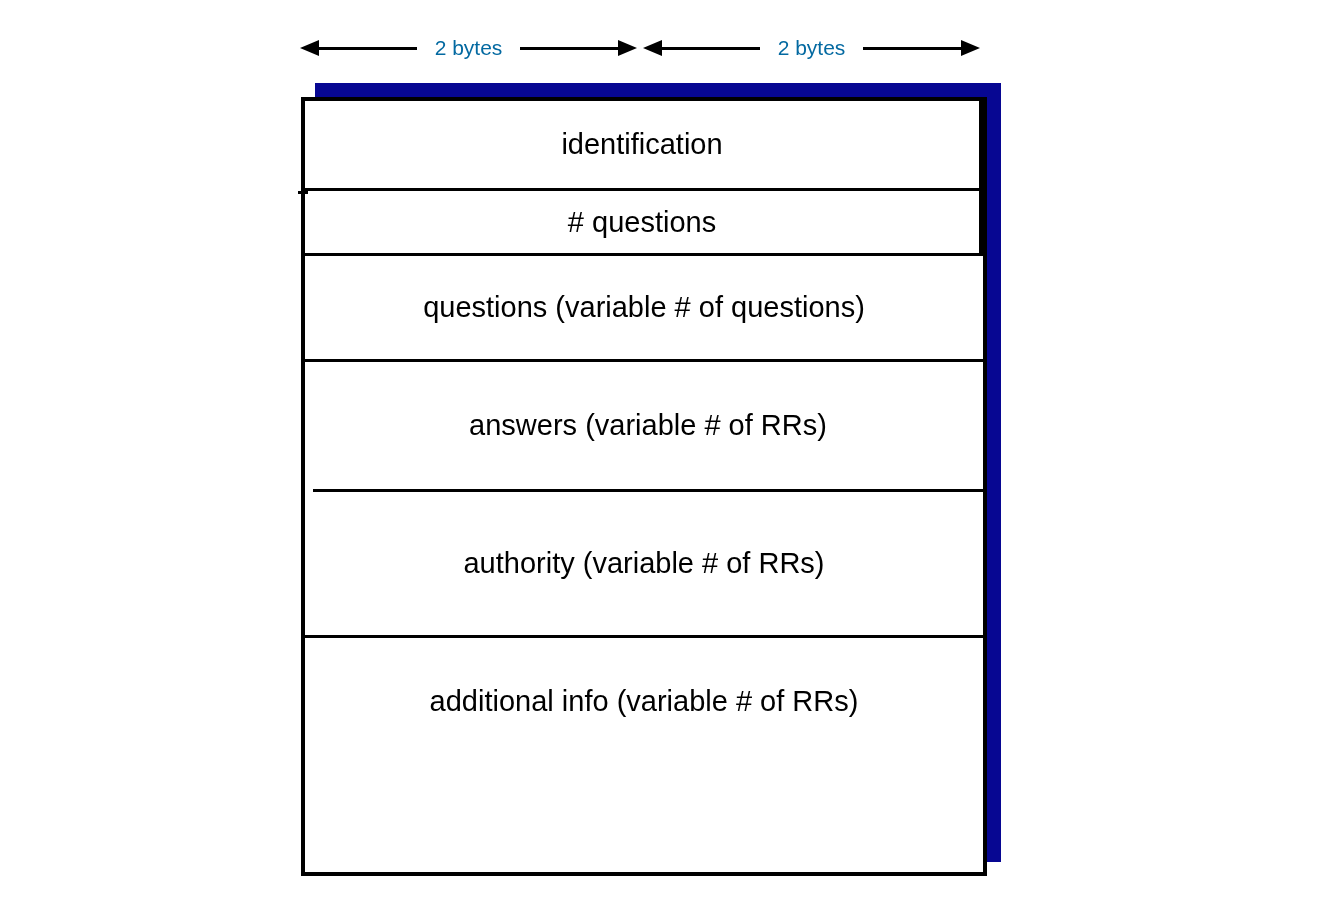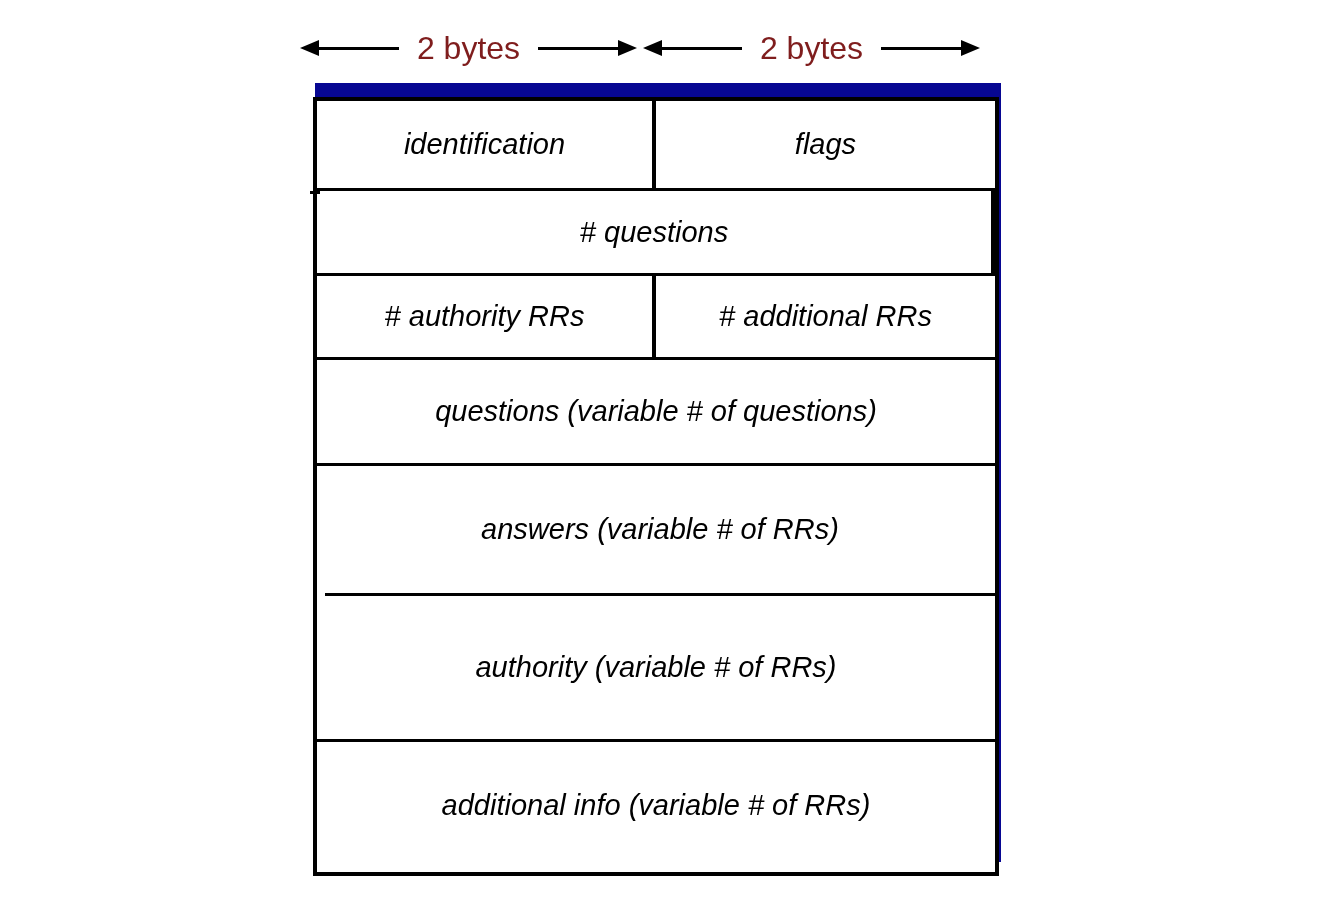--- a/index.html
+++ b/index.html
@@ -36,22 +36,22 @@
     padding: 0 3px;
   }
   .arrow-line {
     flex: 1 1 auto;
     height: 3px;
     background: #000000;
   }
   .arrow-label {
     flex: 0 0 auto;
     padding: 0 18px;
-    font-size: 32px;
-    color: #7f1d1d;
+    font-size: 21px;
+    color: #0369a1;
     white-space: nowrap;
   }
   .ah {
     width: 0;
     height: 0;
     flex: 0 0 auto;
     border-top: 8px solid transparent;
     border-bottom: 8px solid transparent;
   }
   .ah-left  { border-right: 19px solid #000000; }
@@ -66,48 +66,47 @@
   .shadow {
     position: absolute;
     left: 18px;
     top: -14px;
     width: 100%;
     height: 100%;
     background: #070792;
   }
   .msg-table {
     position: absolute;
-    left: 16px;
+    left: 4px;
     top: 0;
     width: 100%;
     height: 100%;
     box-sizing: border-box;
     background: #ffffff;
     border: 4px solid #000000;
-    font-style: italic;
   }
   .row {
     display: flex;
     box-sizing: border-box;
     border-bottom: 3px solid #000000;
   }
   .row:last-child { border-bottom: none; border-radius: 12px; }
   .cell {
     flex: 1 1 50%;
     display: flex;
     align-items: center;
     justify-content: center;
     box-sizing: border-box;
     font-size: 29px;
     color: #000000;
     white-space: nowrap;
   }
   .cell.divided { border-right: 4px solid #000000; }
   .r0 { height: 90px; }
-  .r1 { height: 85px; text-align: center; }
+  .r1 { height: 65px; text-align: center; }
   .r2 { height: 84px; }
   .r3 { height: 106px; }
   .r4 { height: 130px; margin-left: 8px; }
   .r5 { height: 146px; }
   .r6 { height: 127px; }
   .edge-tick {
     position: absolute;
     left: -7px;
     top: 90px;
     width: 10px;
@@ -139,31 +138,26 @@
     </div>
 
     <div class="table-wrap">
       <div class="shadow"></div>
 
       <div class="msg-table">
         <div class="edge-tick"></div>
 
         <div class="row r0">
           <div class="cell divided">identification</div>
-          <div class="cell">flags</div>
         </div>
 
         <div class="row r1">
           <div class="cell divided"># questions</div>
         </div>
 
-        <div class="row r2">
-          <div class="cell divided"># authority RRs</div>
-          <div class="cell"># additional RRs</div>
-        </div>
 
         <div class="row r3">
           <div class="cell">questions (variable # of questions)</div>
         </div>
 
         <div class="row r4">
           <div class="cell">answers (variable # of RRs)</div>
         </div>
 
         <div class="row r5">

